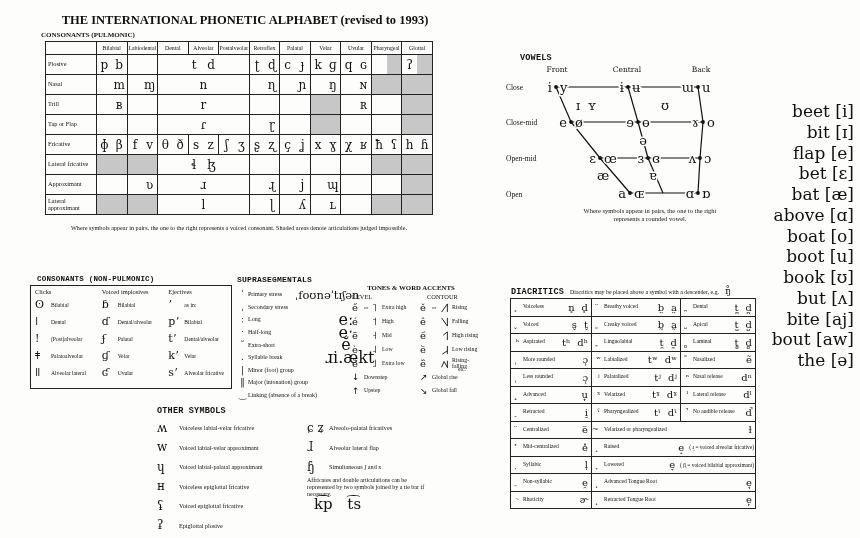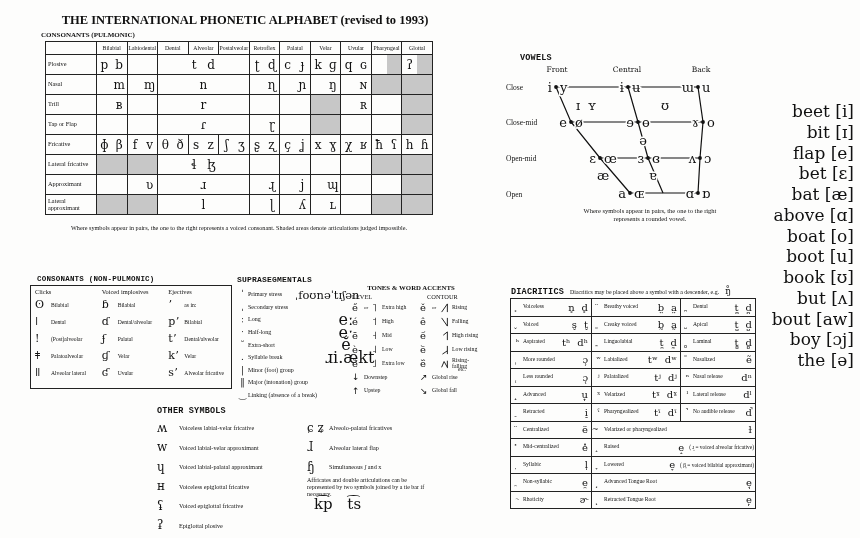--- a/index.html
+++ b/index.html
@@ -1000,22 +1000,22 @@
       <div class="word ipa">beet [i]</div>
       <div class="word ipa">bit [ɪ]</div>
       <div class="word ipa">flap [e]</div>
       <div class="word ipa">bet [ɛ]</div>
       <div class="word ipa">bat [æ]</div>
       <div class="word ipa">above [ɑ]</div>
       <div class="word ipa">boat [o]</div>
       <div class="word ipa">boot [u]</div>
       <div class="word ipa">book [ʊ]</div>
       <div class="word ipa">but [ʌ]</div>
+      <div class="word ipa">bite  [aj]</div>
       <div class="word ipa">bout [aw]</div>
-      <div class="word ipa">boy [ɔj]</div>
       <div class="word ipa">the [ə]</div>
     </div>
 
   <div id="dia-head" class="abs">
     <span class="sec-head" style="font-size:8.5px">DIACRITICS</span>
     <span id="dia-note">Diacritics may be placed above a symbol with a descender, e.g.</span>
     <span id="dia-note-ex" class="ipa">ŋ̊</span>
   </div>
   <table id="dia-table" class="abs">
     <tbody id="dia-body">

